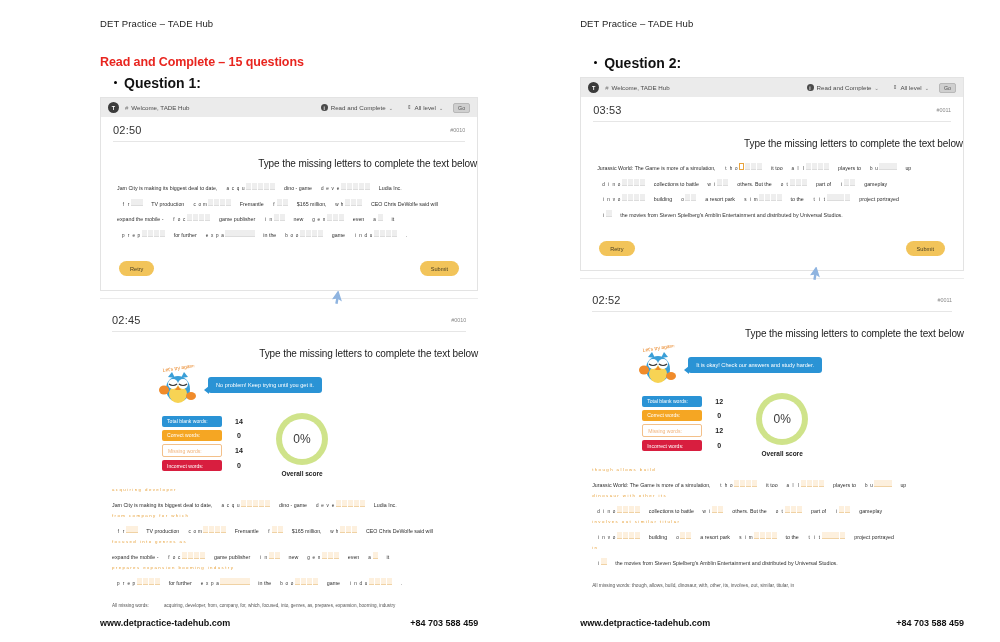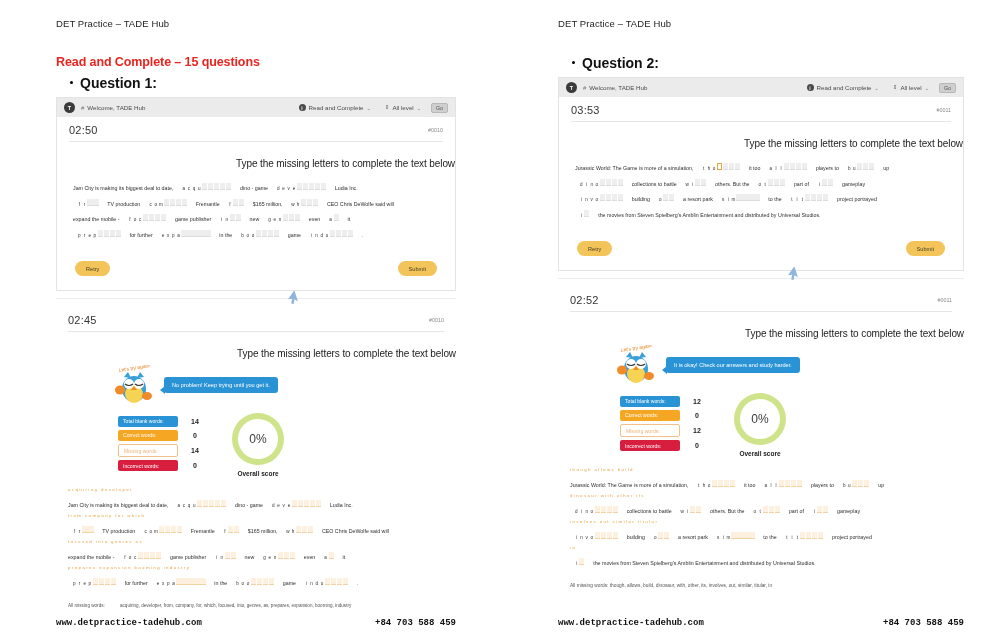--- a/index.html
+++ b/index.html
@@ -4,21 +4,21 @@
 <style>
   * { box-sizing: border-box; }
   html, body { margin:0; padding:0; }
   body {
     width:1000px; height:642px;
     background:#ffffff;
     font-family:"Liberation Sans", sans-serif;
     color:#222;
     overflow:hidden;
   }
-  .page { position:relative; width:1000px; height:642px; display:flex; }
+  .page { position:relative; width:1000px; height:642px; display:flex;padding-left:44px; }
   .col { width:500px; height:642px; position:relative; padding:18px 44px 0 56px; }
   .col.right { padding-left:58px; padding-right:36px; }
 
   .doc-header { font-size:9.5px; color:#222; letter-spacing:.1px; margin-bottom:26px; }
 
   .section-title { color:#e8251f; font-weight:bold; font-size:12.5px; margin:0 0 6px 0; letter-spacing:-.1px; }
 
   .qbullet { display:flex; align-items:flex-start; gap:7px; margin:0 0 6px 14px; }
   .qbullet .dot { width:3px; height:3px; border-radius:50%; background:#000; margin-top:6px; flex:none; }
   .qbullet .qlabel { font-weight:bold; font-size:14px; color:#111; }
@@ -131,21 +131,21 @@
   .bx.mk { background:#fdf0de; border-bottom:1px solid #f0d2a4; }
 
   .allmissing { display:flex; gap:10px; padding:8px 12px 0 12px; }
   .allmissing .lbl { font-size:4.6px; color:#555; width:42px; line-height:6px; flex:none; }
   .allmissing .val { font-size:4.6px; color:#555; line-height:6.5px; }
   .allmissing.inline { display:block; }
   .allmissing.inline .val { font-size:4.8px; }
 
   .footer {
     position:absolute; bottom:14px; left:56px; right:44px;
-    display:flex; align-items:center; font-size:9px; color:#111; font-weight:bold;font-family:Liberation Mono, monospace;
+    display:flex; align-items:center; font-size:9px; color:#111; font-weight:bold;
   }
   .col.right .footer { left:58px; right:36px; }
   .footer .sp { flex:1; }
 </style>
 </head>
 <body>
 
 <div class="page">
 
   <div class="col left">

